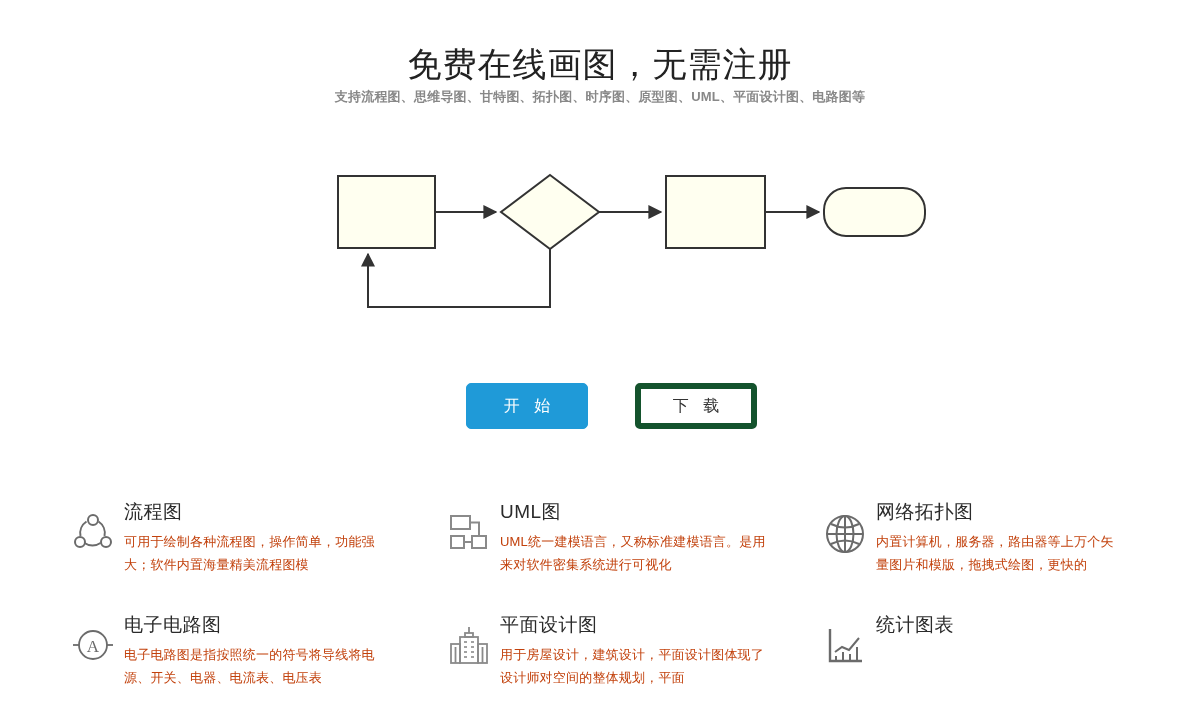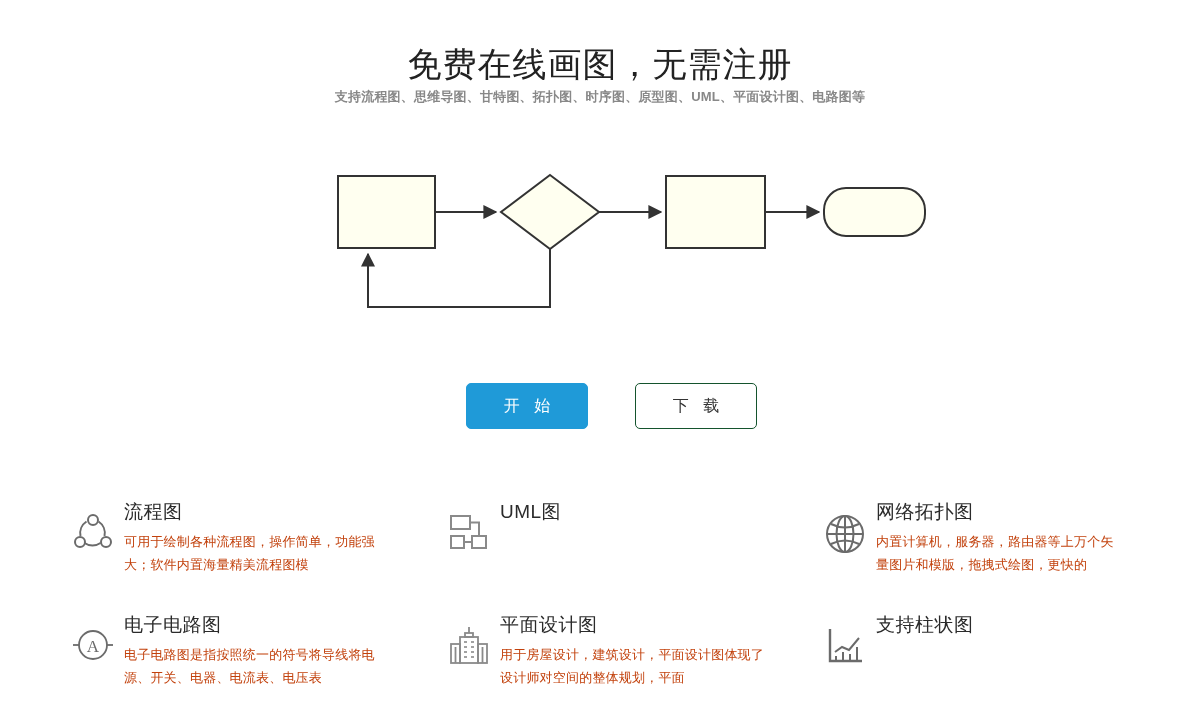--- a/index.html
+++ b/index.html
@@ -40,21 +40,21 @@
     display: flex; justify-content: center; gap: 47px; padding-left: 23px;
   }
   .btn {
     width: 122px; height: 46px;
     border-radius: 5px;
     display: flex; align-items: center; justify-content: center;
     font-size: 16px; letter-spacing: 5px; text-indent: 5px;
     cursor: pointer; user-select: none;
   }
   .btn-primary { background: #1f9ad8; color: #fff; border: 1px solid #1f9ad8; }
-  .btn-secondary { background: #fff; color: #333; border: 1px solid #14532d; }
+  .btn-secondary { background: #fff; color: #333; border: 6px solid #14532d; }
 
   
   .features {
     position: absolute; top: 498px; left: 62px;
     width: 1086px;
     display: grid;
     grid-template-columns: 376px 376px 334px;
     grid-template-rows: 113px 113px;
   }
   .feature { display: flex; align-items: flex-start; }
@@ -136,20 +136,21 @@
         <svg width="42" height="40" viewBox="0 0 42 40" fill="none" stroke="#8a8a8a" stroke-width="2">
           <rect x="3" y="4" width="19" height="13"></rect>
           <rect x="3" y="24" width="13" height="12"></rect>
           <rect x="24" y="24" width="14" height="12"></rect>
           <path d="M22 10.5 L31 10.5 L31 24"></path>
           <path d="M16 30 L24 30"></path>
         </svg>
       </div>
       <div class="feature-body">
         <div class="feature-title">UML图</div>
+        <div class="feature-desc">UML统一建模语言，又称标准建模语言。是用来对软件密集系统进行可视化</div>
       </div>
     </div>
 
     <div class="feature f-net">
       <div class="feature-icon">
         <svg width="44" height="44" viewBox="0 0 44 44" fill="none" stroke="#6b6b6b" stroke-width="2">
           <circle cx="22" cy="22" r="18"></circle>
           <ellipse cx="22" cy="22" rx="8.5" ry="18"></ellipse>
           <line x1="22" y1="4" x2="22" y2="40"></line>
           <line x1="4" y1="22" x2="40" y2="22"></line>
@@ -211,18 +212,18 @@
         <svg width="42" height="42" viewBox="0 0 42 42" fill="none" stroke="#6b6b6b" stroke-width="2">
           <path d="M6 4 L6 36 L38 36" stroke-width="2.4"></path>
           <polyline points="11,27 18,22 25,25 35,13"></polyline>
           <line x1="12" y1="31" x2="12" y2="36"></line>
           <line x1="19" y1="27" x2="19" y2="36"></line>
           <line x1="26" y1="29" x2="26" y2="36"></line>
           <line x1="33" y1="22" x2="33" y2="36"></line>
         </svg>
       </div>
       <div class="feature-body">
-        <div class="feature-title">支持柱状图</div>
+        <div class="feature-title">统计图表</div>
       </div>
     </div>
 
   </div>
 </div>
 
 </body></html>

